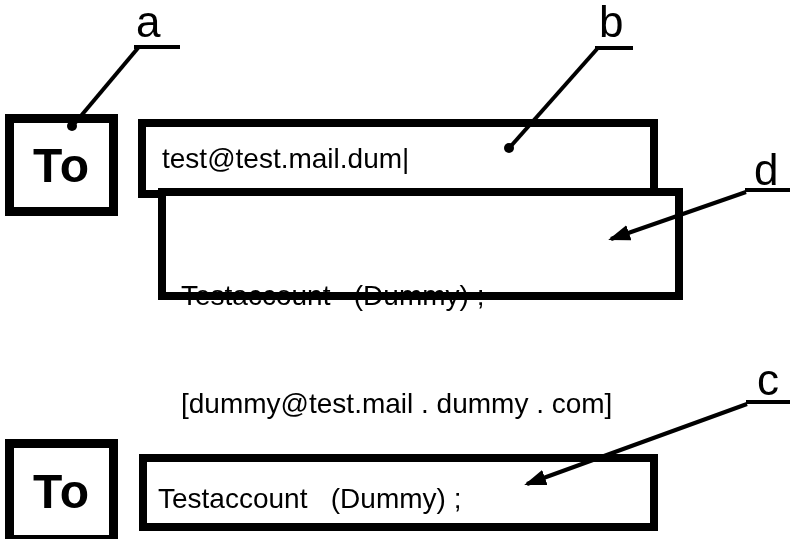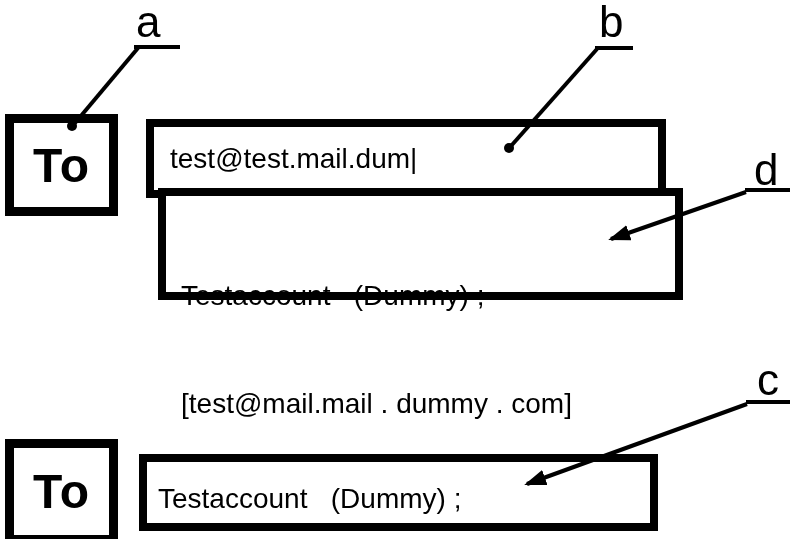--- a/index.html
+++ b/index.html
@@ -31,21 +31,21 @@
     letter-spacing: 1px;
     margin-top: 11px;
   }
   .field {
     border: 8px solid #000000;
     display: flex;
     align-items: center;
     font-size: 28px;
     white-space: pre;
   }
-  #field-top { left: 146px; top: 119px; width: 520px; height: 79px; padding-left: 16px; z-index: 1; }
+  #field-top { left: 138px; top: 119px; width: 520px; height: 79px; padding-left: 16px; z-index: 1; }
   #dropdown  { left: 158px; top: 188px; width: 525px; height: 112px; z-index: 2;
                border: 8px solid #000000; padding: 10px 6px 0 15px;
                font-size: 28px; line-height: 36px; white-space: pre; }
   #field-bottom { left: 139px; top: 454px; width: 519px; height: 77px; padding-left: 11px; padding-top: 12px; z-index: 1; }
   #to-box-top    { left: 5px; top: 103px; width: 113px; height: 102px; }
   #to-box-bottom { left: 5px; top: 428px; width: 113px; height: 105px; }
   .ref-label {
     position: absolute;
     font-size: 44px;
     line-height: 44px;
@@ -74,21 +74,21 @@
   <div class="box to-box" id="to-box-top">
     <span>To</span>
   </div>
 
   <div class="box field" id="field-top">
     <span>test@test.mail.dum</span><span class="caret">|</span>
   </div>
 
   <div class="box" id="dropdown">
     <div>Testaccount   (Dummy) ;</div>
-    <div>[test@mail.mail . dummy . com]</div>
+    <div>[dummy@test.mail . dummy . com]</div>
   </div>
 
   <div class="box to-box" id="to-box-bottom">
     <span>To</span>
   </div>
 
   <div class="box field" id="field-bottom">
     <span>Testaccount   (Dummy) ;</span>
   </div>
 

